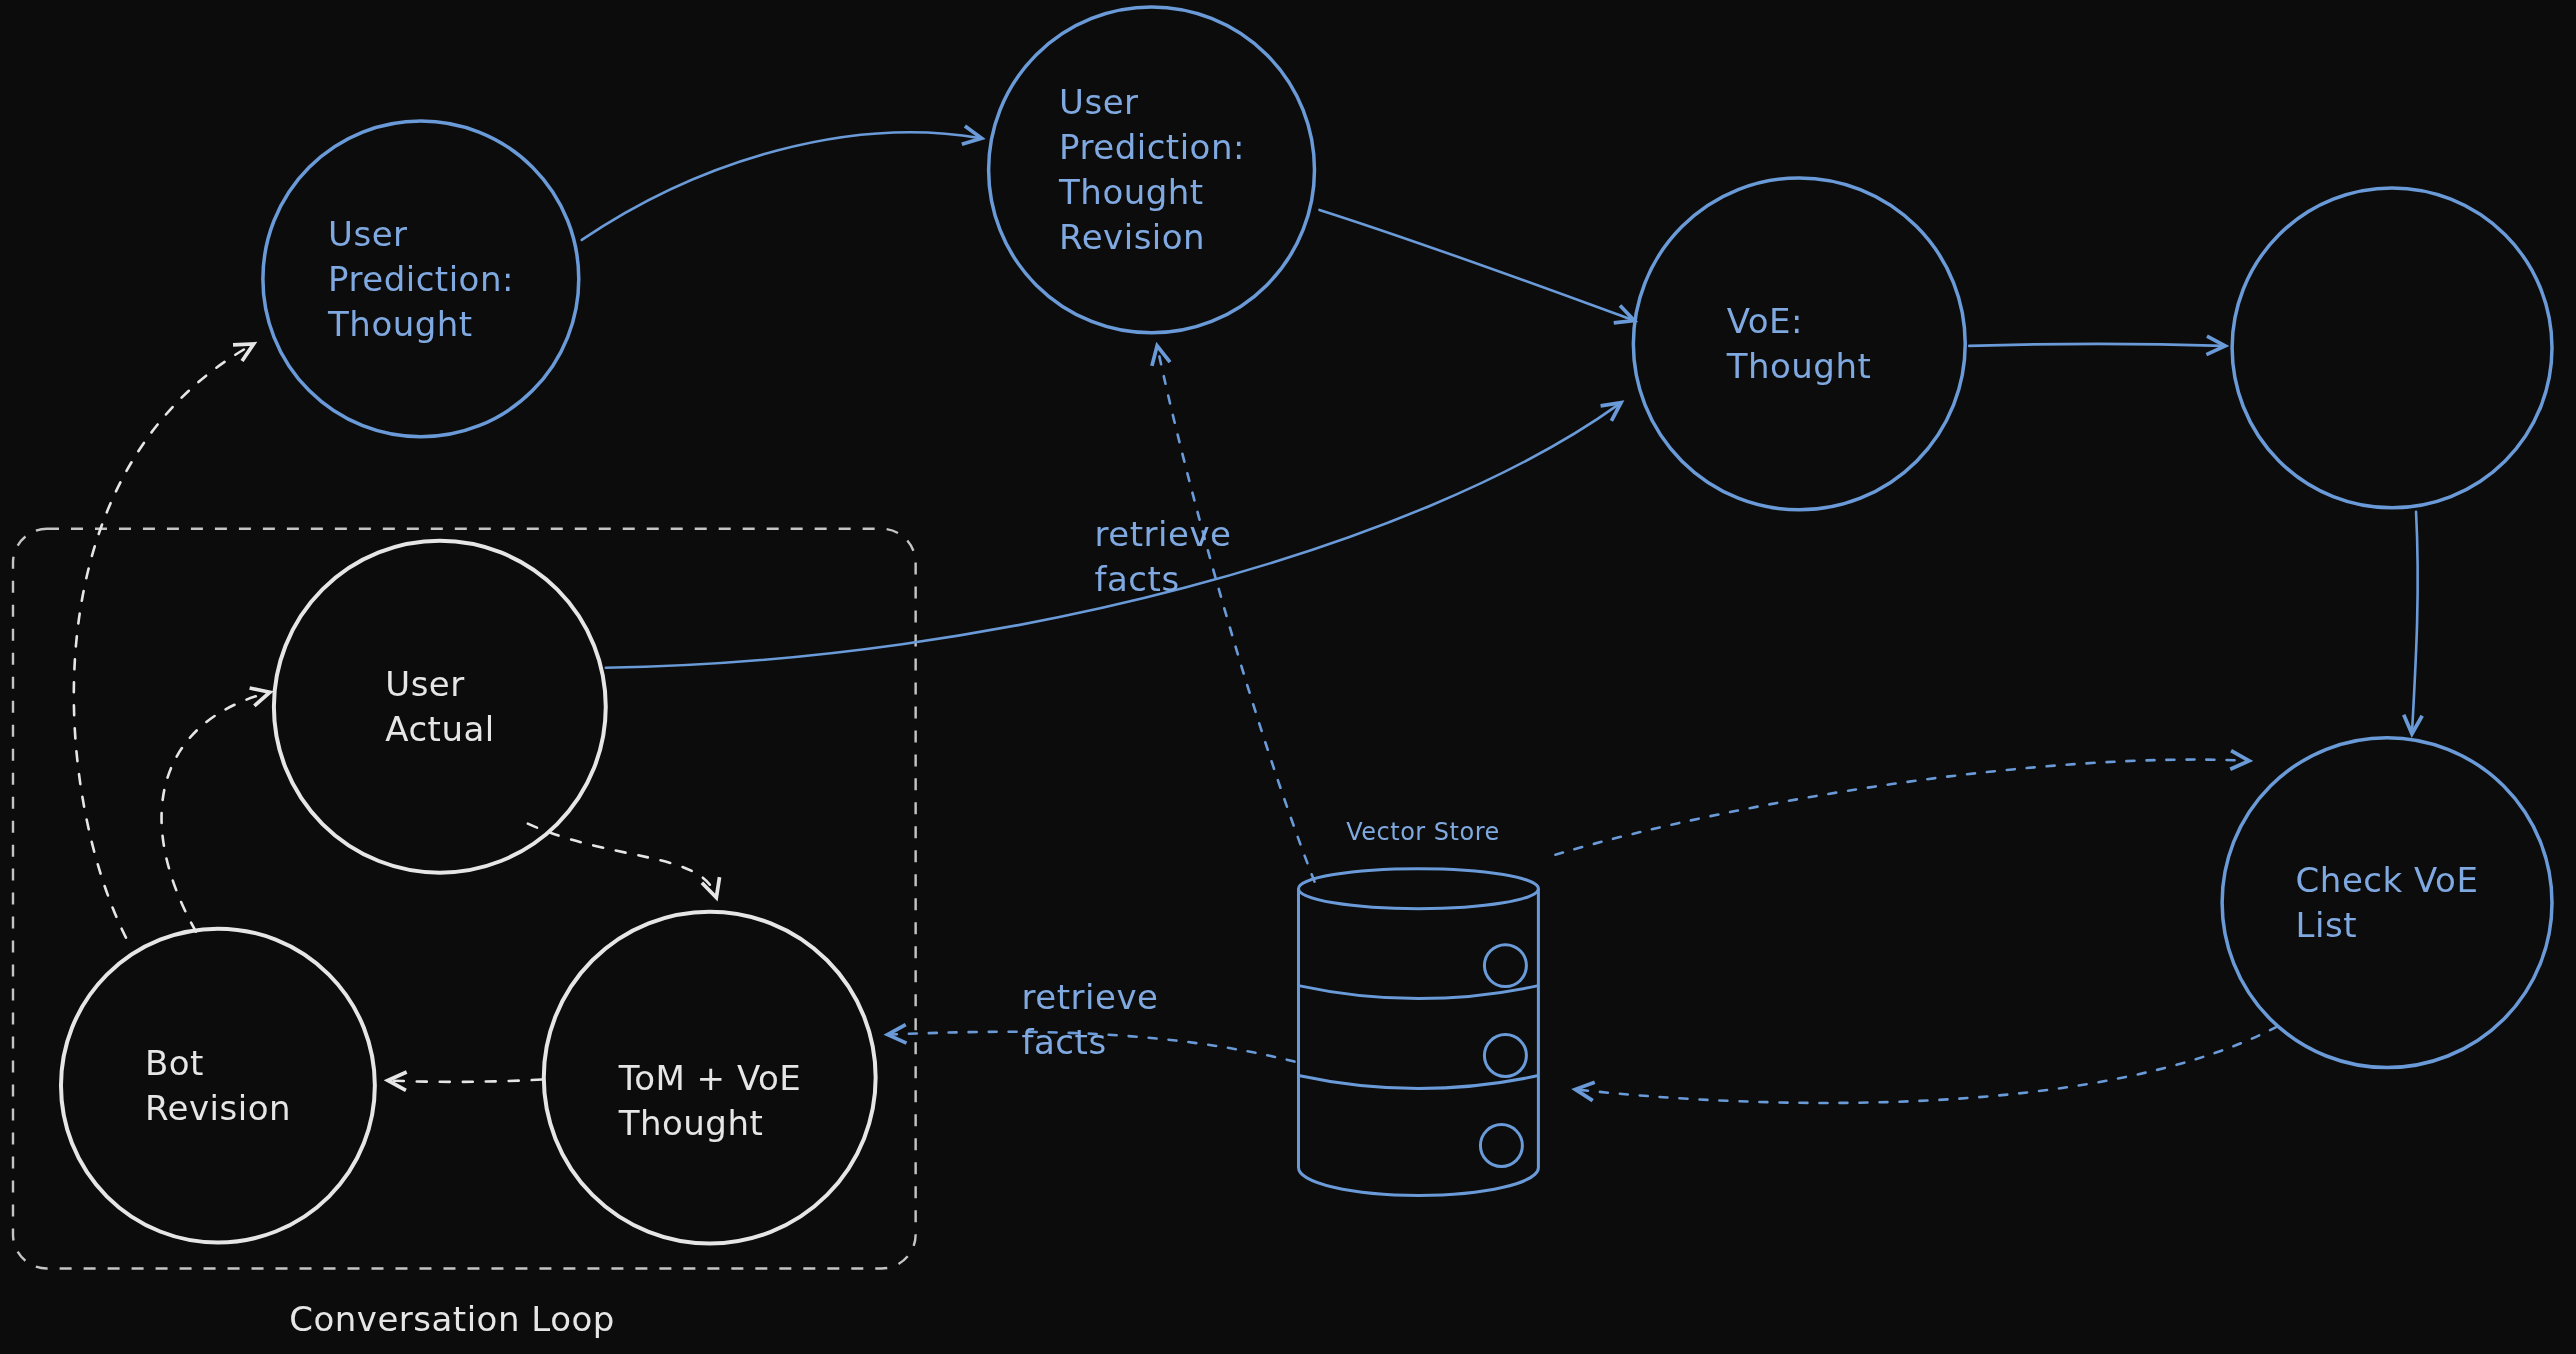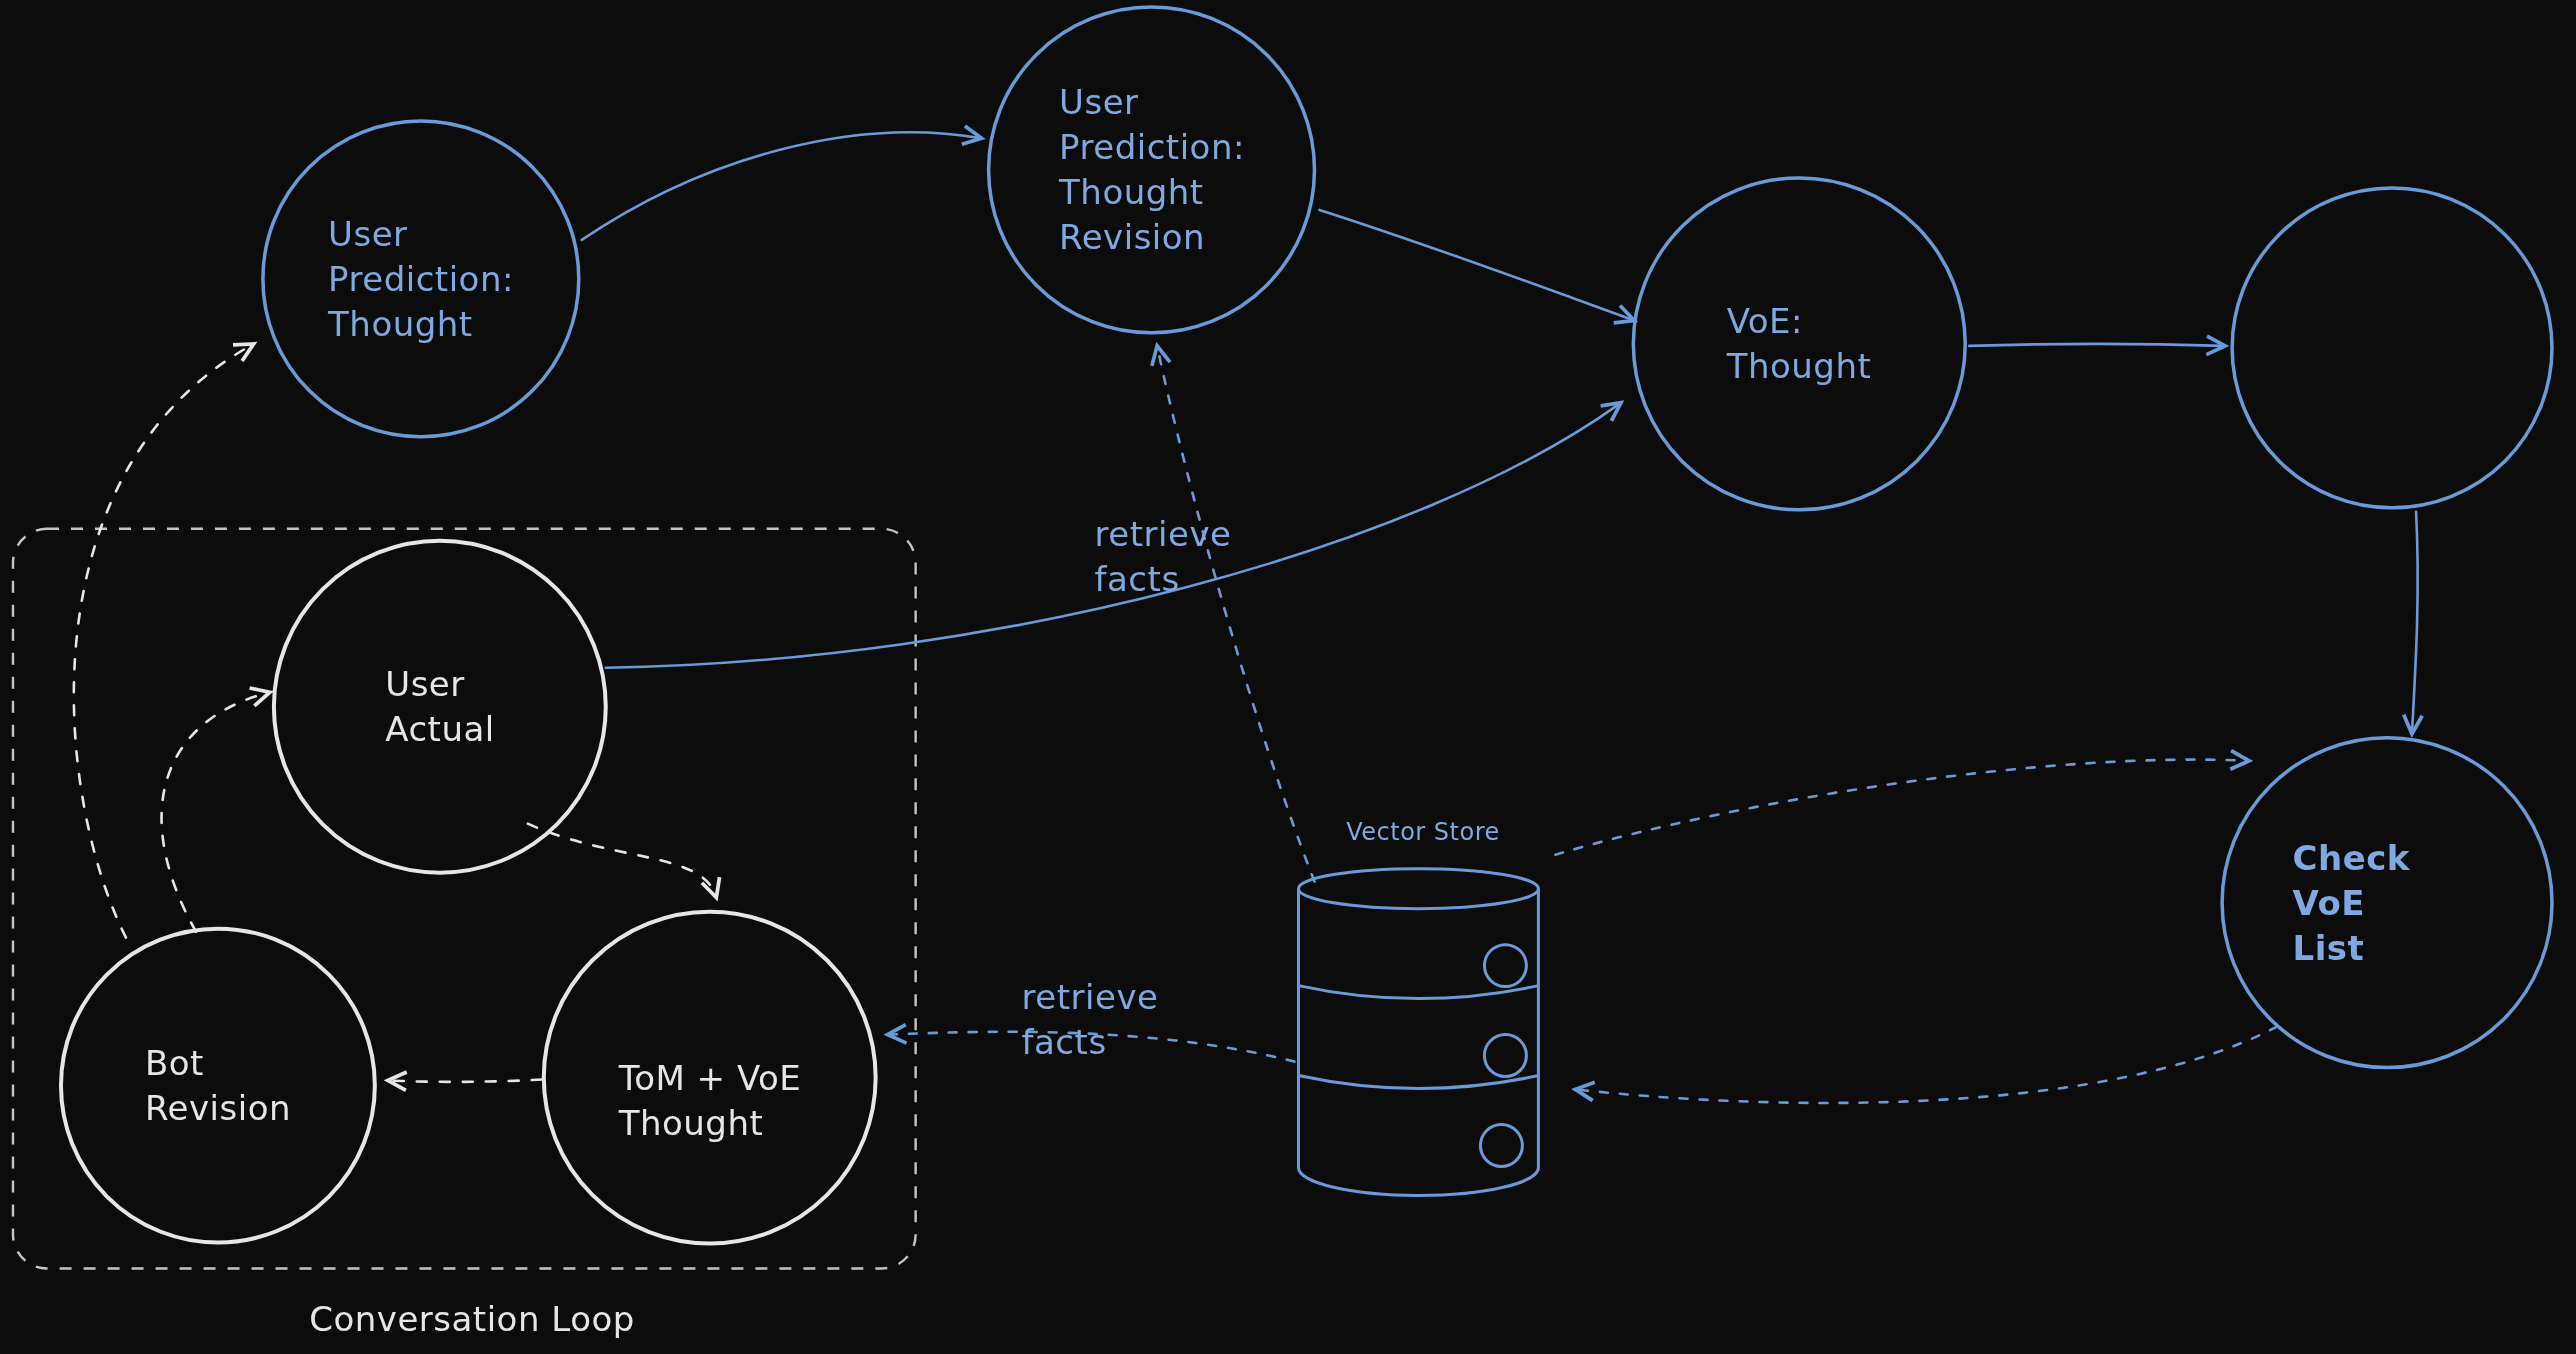--- a/index.html
+++ b/index.html
@@ -125,30 +125,30 @@
 
   <div class="txt blue-txt" style="left:421px; top:279px;">User
 Prediction:
 Thought</div>
   <div class="txt blue-txt" style="left:1152px; top:170px;">User
 Prediction:
 Thought
 Revision</div>
   <div class="txt blue-txt" style="left:1799px; top:344px;">VoE:
 Thought</div>
-  <div class="txt blue-txt" style="left:2387px; top:903px;font-weight:bold;">Check VoE
+  <div class="txt blue-txt" style="left:2387px; top:903px;">Check VoE
 List</div>
   <div class="txt white-txt" style="left:440px; top:707px;">User
 Actual</div>
   <div class="txt white-txt" style="left:218px; top:1086px;">Bot
 Revision</div>
   <div class="txt white-txt" style="left:710px; top:1101px;">ToM + VoE
 Thought</div>
 
   <div class="txt blue-txt" style="left:1163px; top:557px;">retrieve
 facts</div>
   <div class="txt blue-txt big" style="left:1423px; top:833px;">Vector Store</div>
   <div class="txt blue-txt" style="left:1090px; top:1020px;">retrieve
 facts</div>
-  <div class="txt white-txt" style="left:452px; top:1319px;margin-left:20px;">Conversation Loop</div>
+  <div class="txt white-txt" style="left:452px; top:1319px;">Conversation Loop</div>
 
 </div>
 
 
 </body></html>

